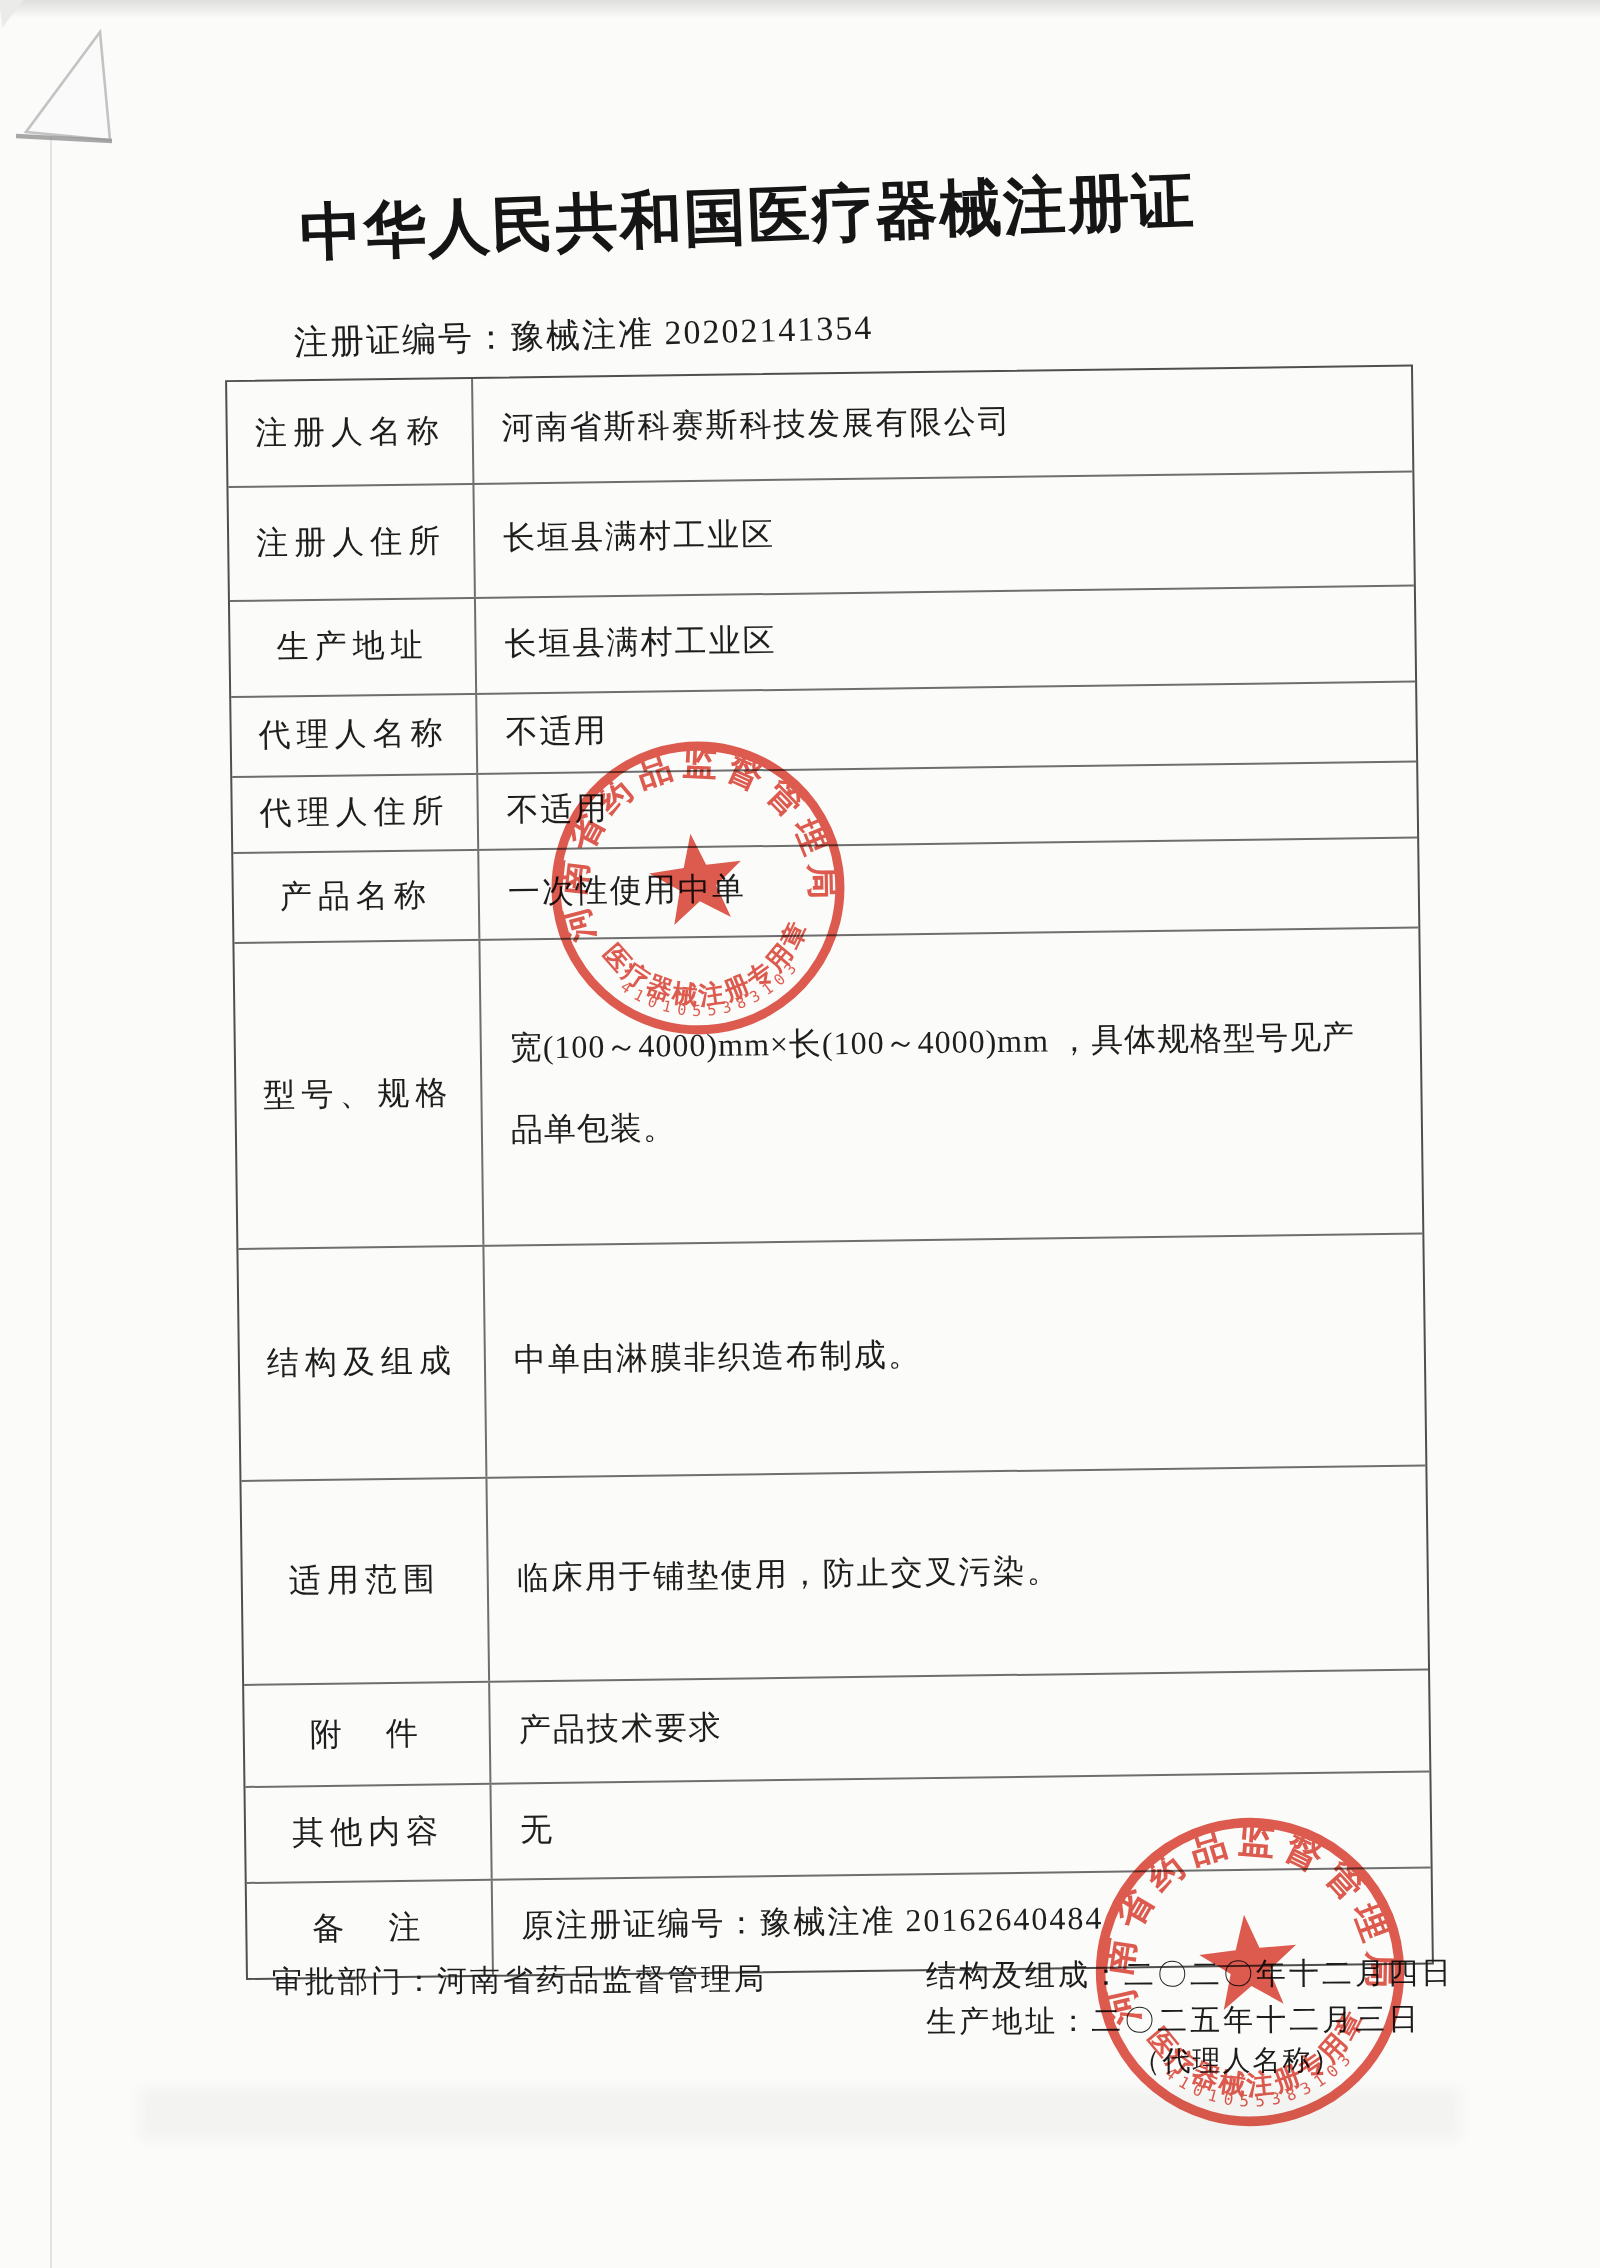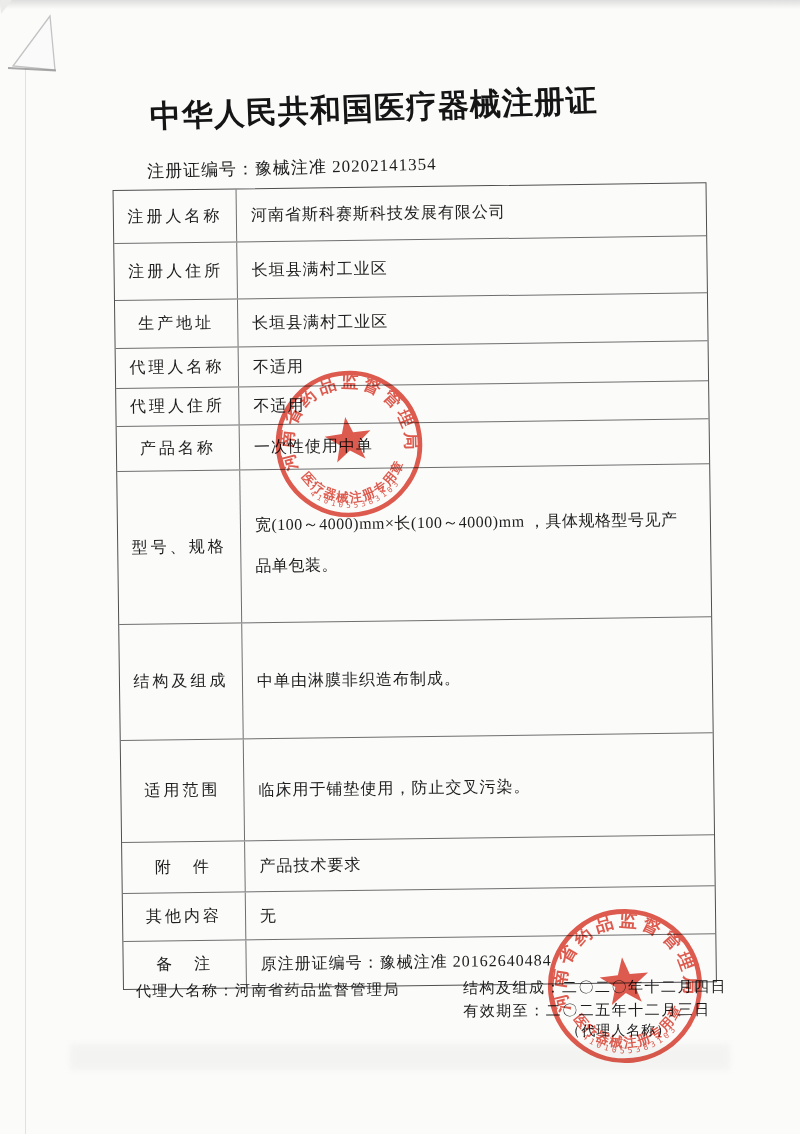--- a/index.html
+++ b/index.html
@@ -123,23 +123,23 @@
     <div class="lbl">其他内容</div>
     <div class="val">无</div>
   </div>
   <div class="row">
     <div class="lbl">备　注</div>
     <div class="val">原注册证编号：豫械注准 20162640484</div>
   </div>
 </div>
 
 <div class="footer">
-  <div class="dept"><span>代理人名称：</span><span>河南省药品监督管理局</span></div>
+  <div class="dept"><span>审批部门：</span><span>河南省药品监督管理局</span></div>
   <div class="adate"><span>结构及组成：</span><span>二〇二〇年十二月四日</span></div>
-  <div class="vdate"><span>有效期至：</span><span>二〇二五年十二月三日</span></div>
+  <div class="vdate"><span>生产地址：</span><span>二〇二五年十二月三日</span></div>
   <div class="sealnote">（代理人名称）</div>
 </div>
 
 <svg class="stamp stamp-a" viewBox="0 0 150 150">
   <defs>
     <path id="tpA" d="M 22.4,94.2 A 56 56 0 1 1 127.6,94.2"></path>
     <path id="bpA" d="M 25.6,103.5 A 57 57 0 0 0 124.4,103.5"></path>
     <path id="npA" d="M 26.7,115.5 A 63 63 0 0 0 123.3,115.5"></path>
   </defs>
   <circle cx="75" cy="75" r="70" fill="none" stroke="#dc3c2d" stroke-width="4.5"></circle>

